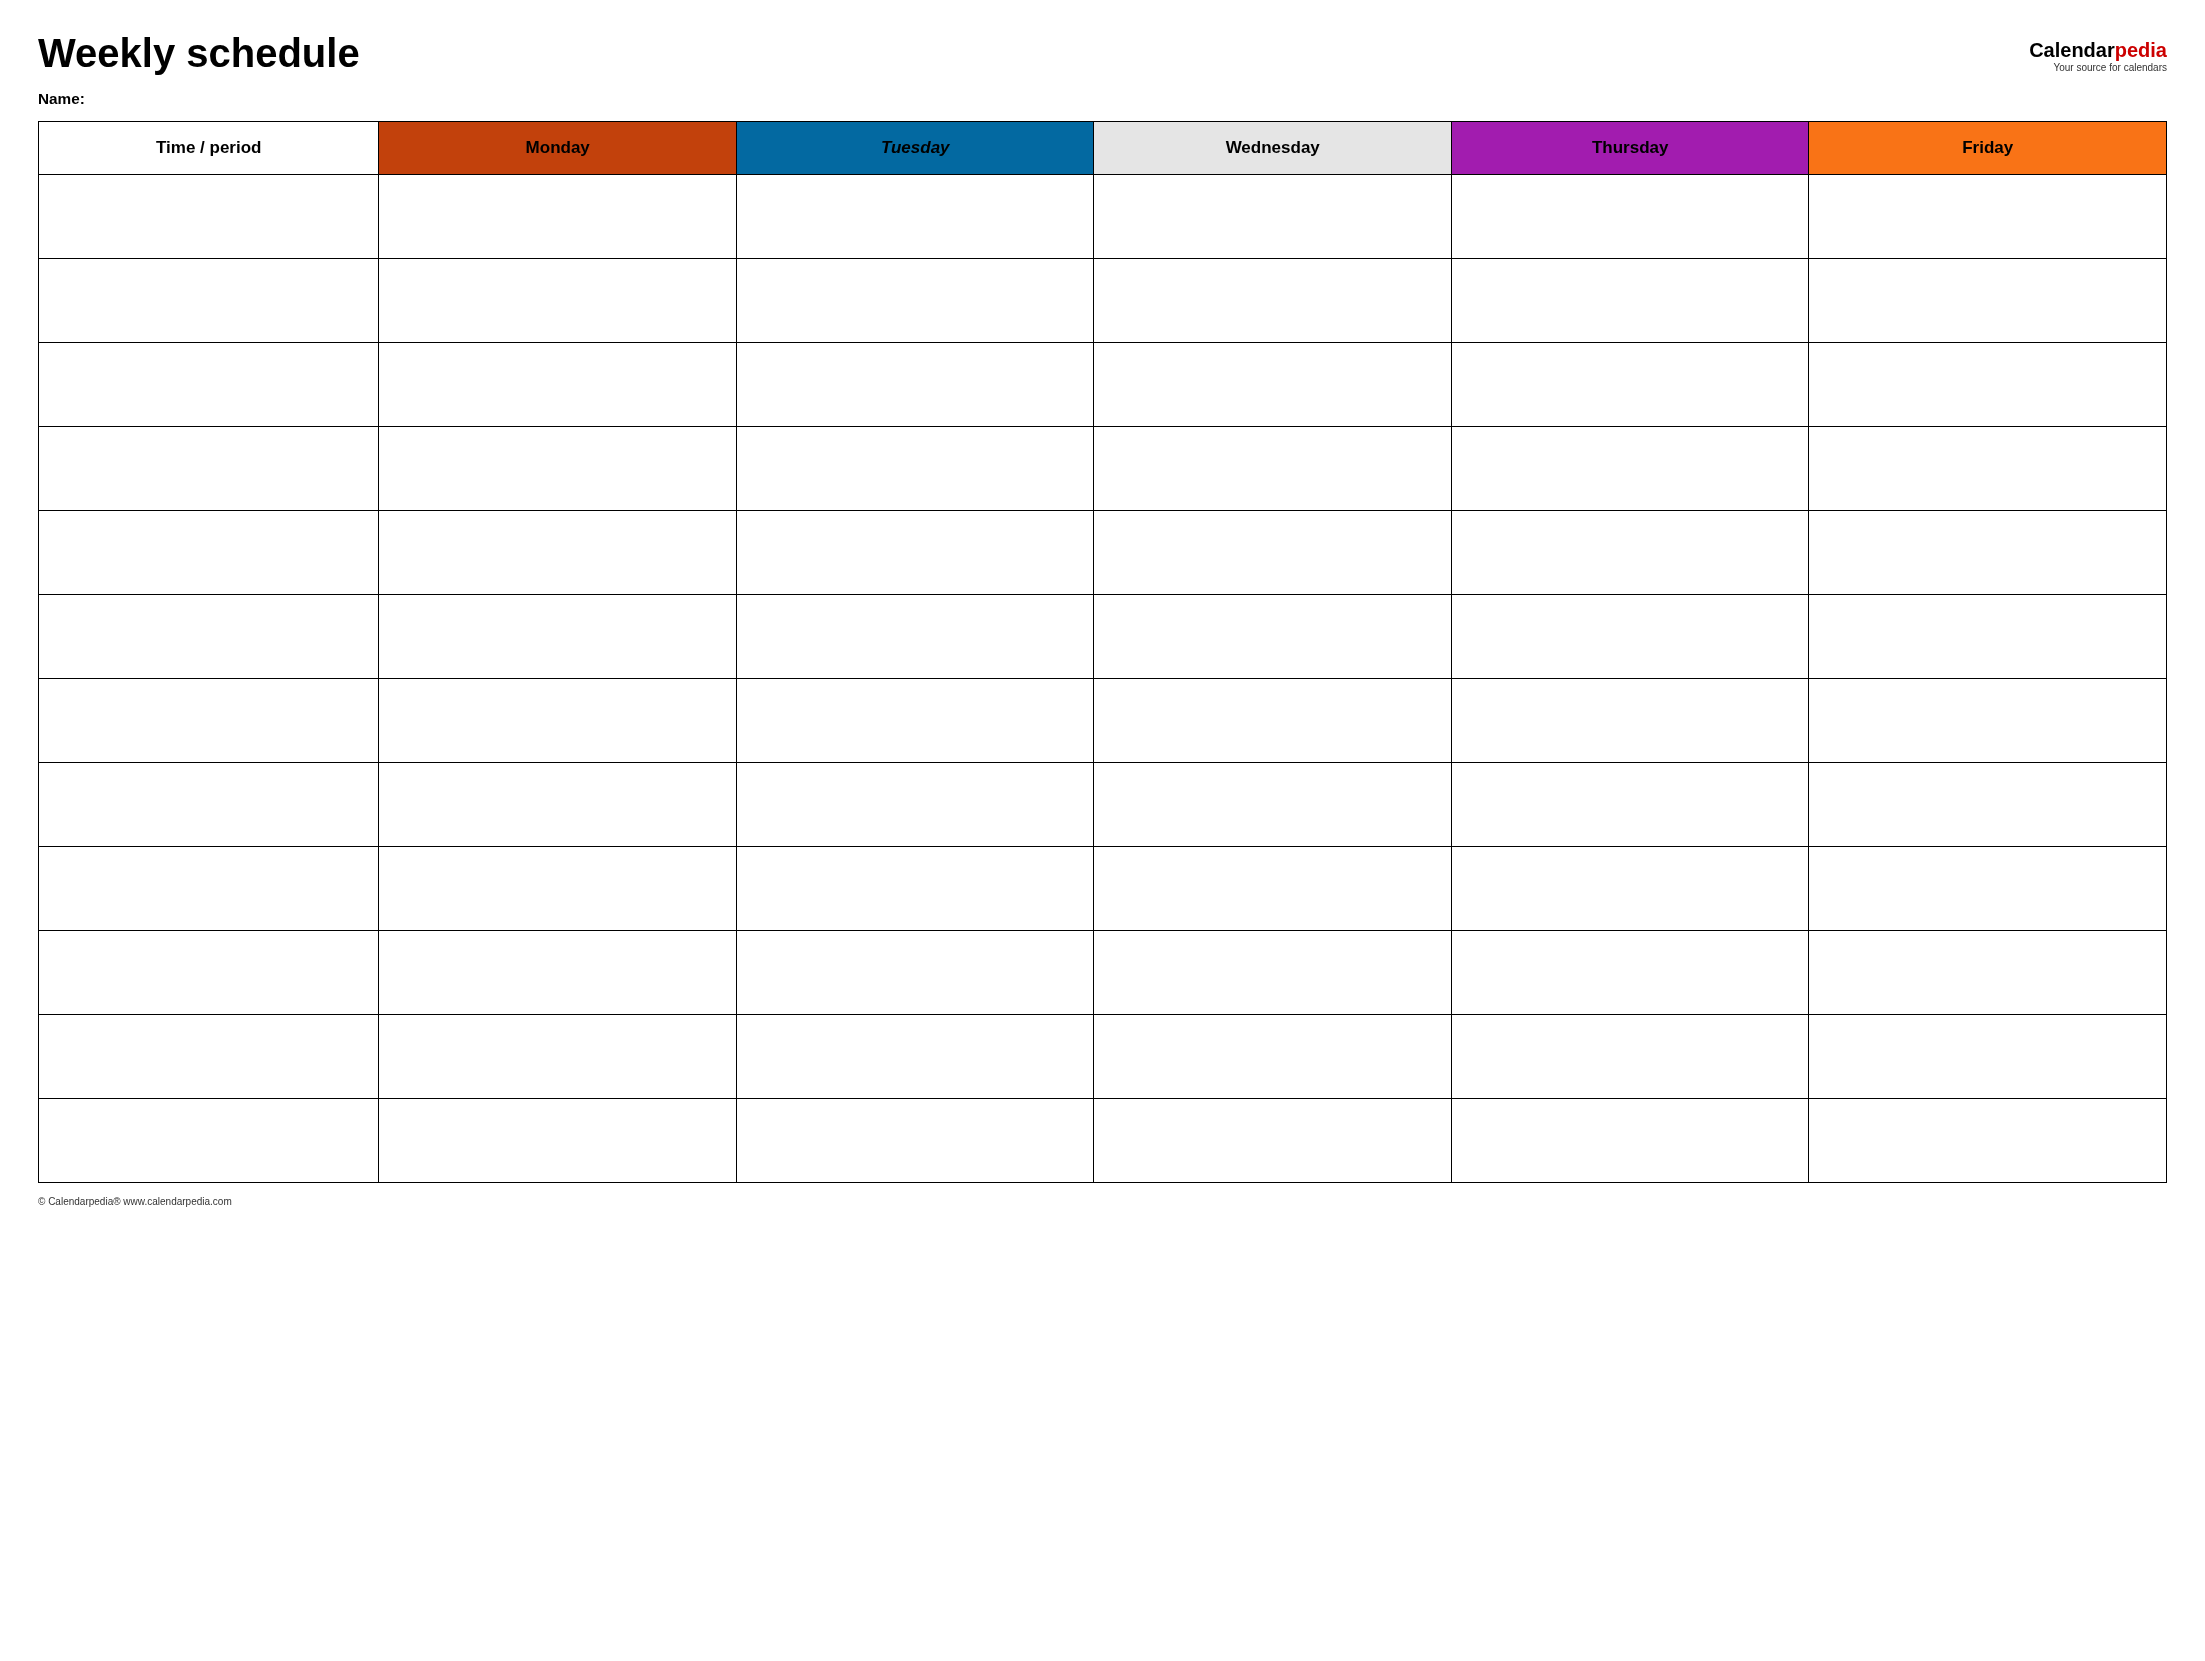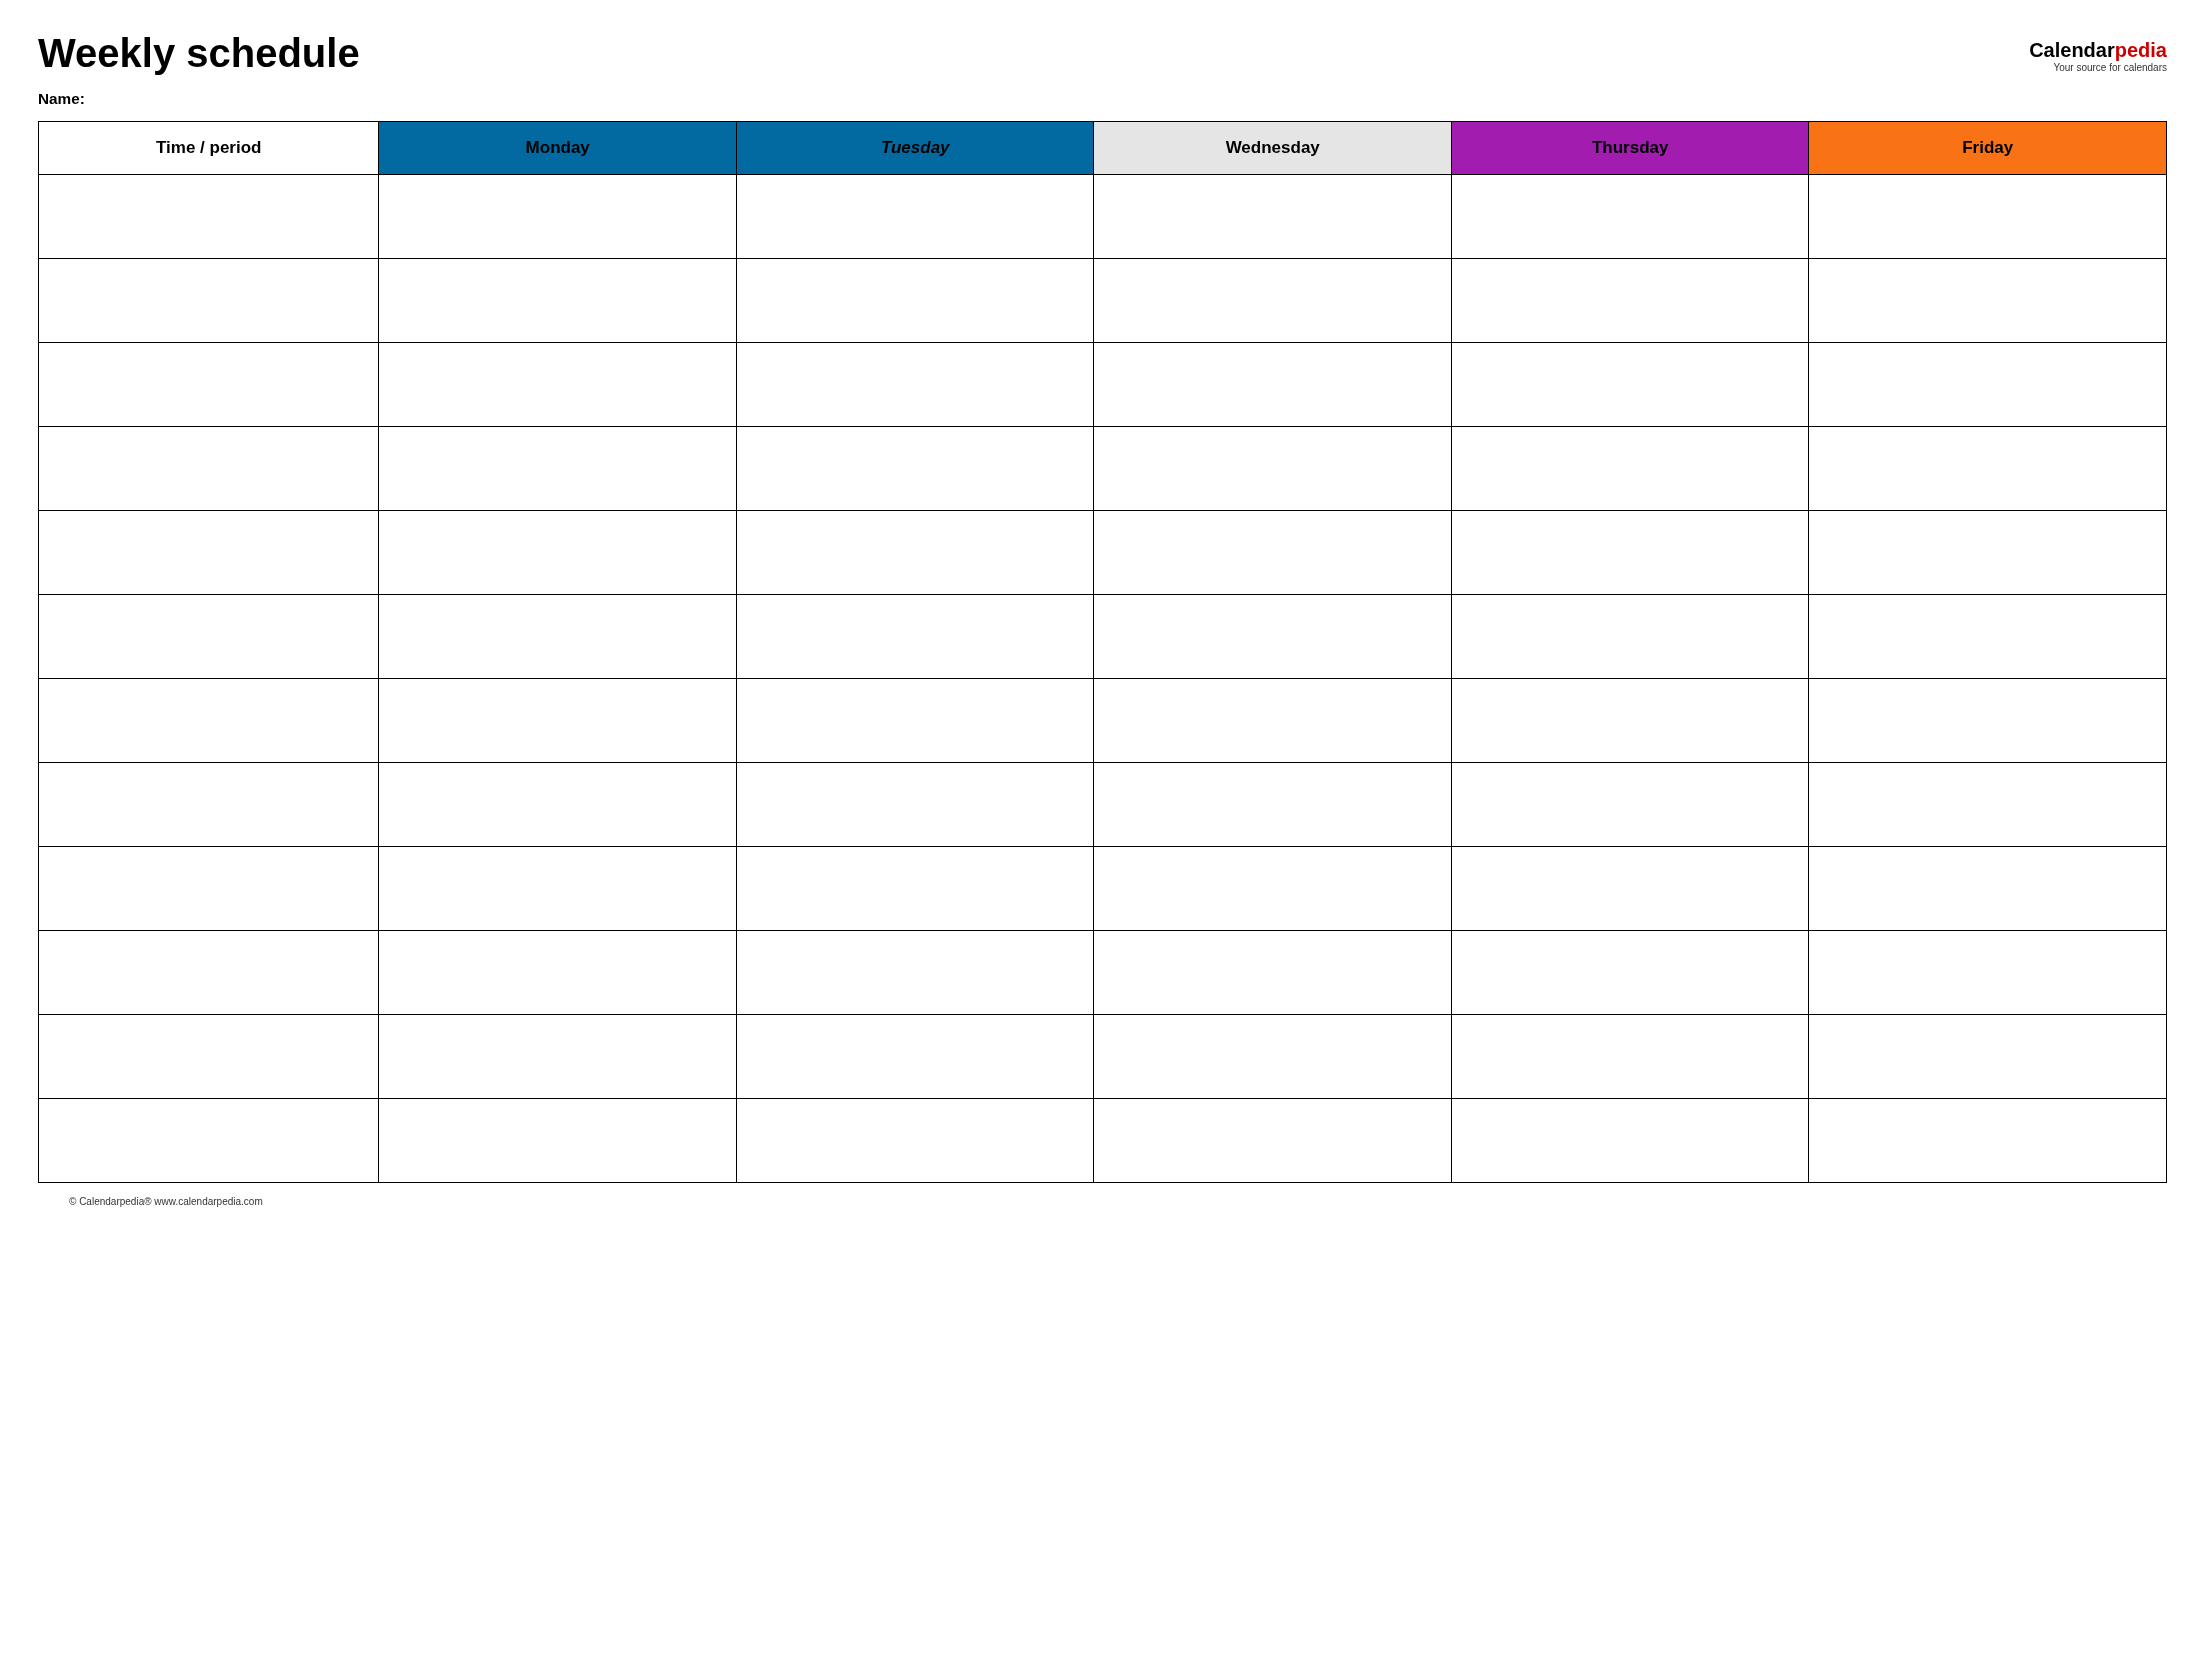--- a/index.html
+++ b/index.html
@@ -88,21 +88,21 @@
     }
 
     .th-time {
       background: #ffffff;
       font-size: 15.3px;
       font-weight: bold;
       width: 16%;
     }
 
     .th-monday {
-      background: #0369a1;
+      background: #c2410c;
       color: #000000;
       width: 128px;
     }
 
     .th-tuesday {
       background: #0369a1;
       color: #000000;
       width: 128px;
       font-style: italic;
     }
@@ -126,21 +126,20 @@
     }
 
     .schedule-table td {
       background: #ffffff;
     }
 
     .footer {
       margin-top: 12.2px;
       font-size: 10px;
       color: #333333;
-      margin-left: 31px;
     }
   </style>
 </head>
 <body>
 
 <div class="header-row">
   <h1 class="page-title">Weekly schedule</h1>
   <div class="logo-container">
     <div class="logo-text">
       <span class="calendar">Calendar</span><span class="pedia">pedia</span>

